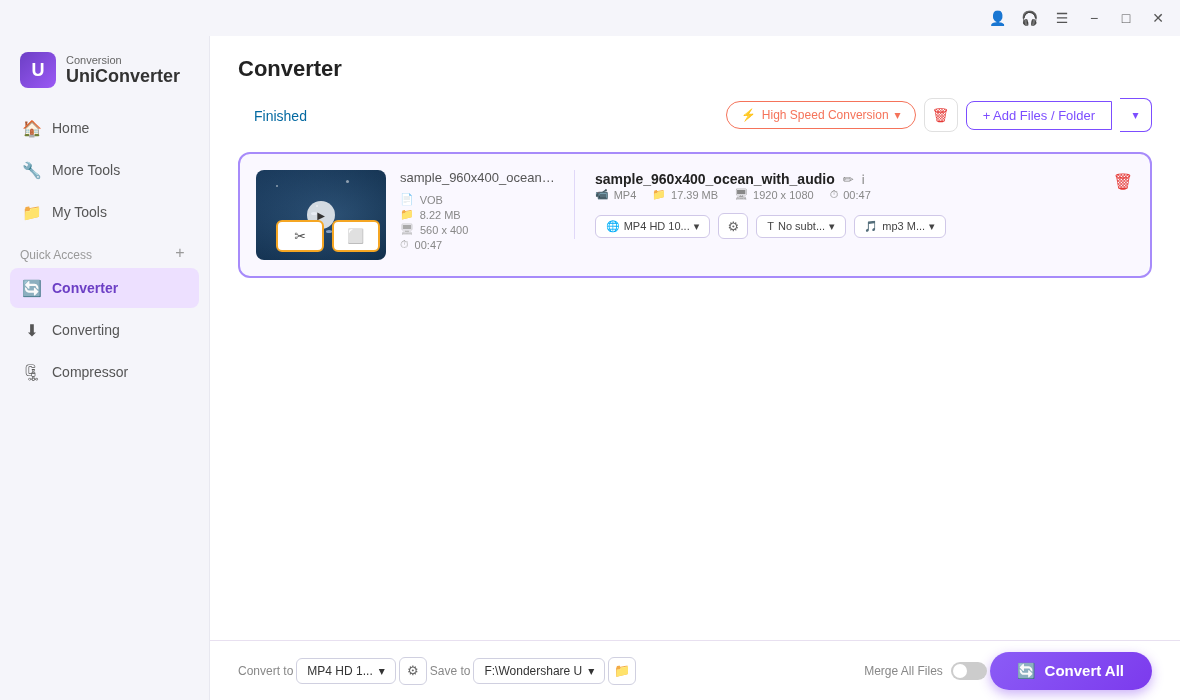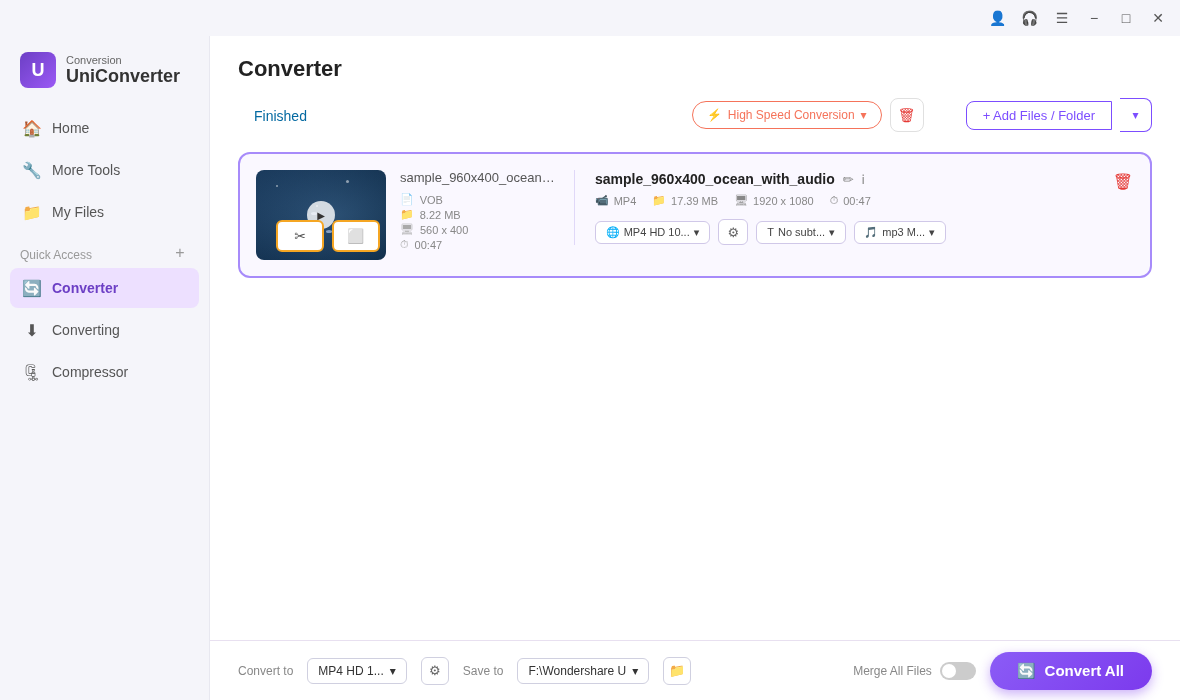--- a/index.html
+++ b/index.html
@@ -158,21 +158,20 @@
     .btn-add-files {
       display: flex; align-items: center; gap: 6px;
       padding: 6px 16px;
       border: 1.5px solid #7c4dff;
       border-radius: 8px 0 0 8px;
       background: white;
       color: #7c4dff;
       font-size: 13px;
       cursor: pointer;
       font-weight: 500;
-      margin-left: 34px;
     }
     .btn-add-dropdown {
       width: 32px; height: 34px;
       border: 1.5px solid #7c4dff;
       border-left: none;
       border-radius: 0 8px 8px 0;
       background: white;
       color: #7c4dff;
       cursor: pointer;
       display: flex; align-items: center; justify-content: center;
@@ -273,21 +272,20 @@
     }
     .meta-icon { font-size: 11px; color: #aaa; }
 
     .file-output {
       flex: 1;
       padding-left: 20px;
       border-left: 1px solid #e0d8f8;
     }
     .output-name-row {
       display: flex; align-items: center; gap: 8px;
-      margin-bottom: 6px;
     }
     .output-name {
       font-size: 14px;
       font-weight: 600;
       color: #222;
     }
     .output-meta {
       display: flex;
       flex-wrap: wrap;
       gap: 16px;
@@ -335,21 +333,21 @@
     }
 
     
     .bottom-bar {
       height: 60px;
       background: white;
       border-top: 1px solid #e8e0f0;
       display: flex;
       align-items: center;
       padding: 0 28px;
-      gap: 14px;
+      gap: 3px;
     }
     .bottom-label { font-size: 12px; color: #888; }
     .bottom-select {
       display: flex; align-items: center; gap: 6px;
       padding: 5px 10px;
       border: 1px solid #d0d0e0;
       border-radius: 6px;
       background: white;
       font-size: 12px;
       color: #333;
@@ -430,21 +428,21 @@
       <div class="nav-item">
         <span class="nav-icon">🏠</span>
         <span>Home</span>
       </div>
       <div class="nav-item">
         <span class="nav-icon">🔧</span>
         <span>More Tools</span>
       </div>
       <div class="nav-item">
         <span class="nav-icon">📁</span>
-        <span>My Files</span>
+        <span>My Tools</span>
       </div>
     </nav>
 
     <div class="quick-access">
       <span>Quick Access</span>
       <button class="quick-access-add">+</button>
     </div>
 
     <nav class="sidebar-nav">
       <div class="nav-item active">

